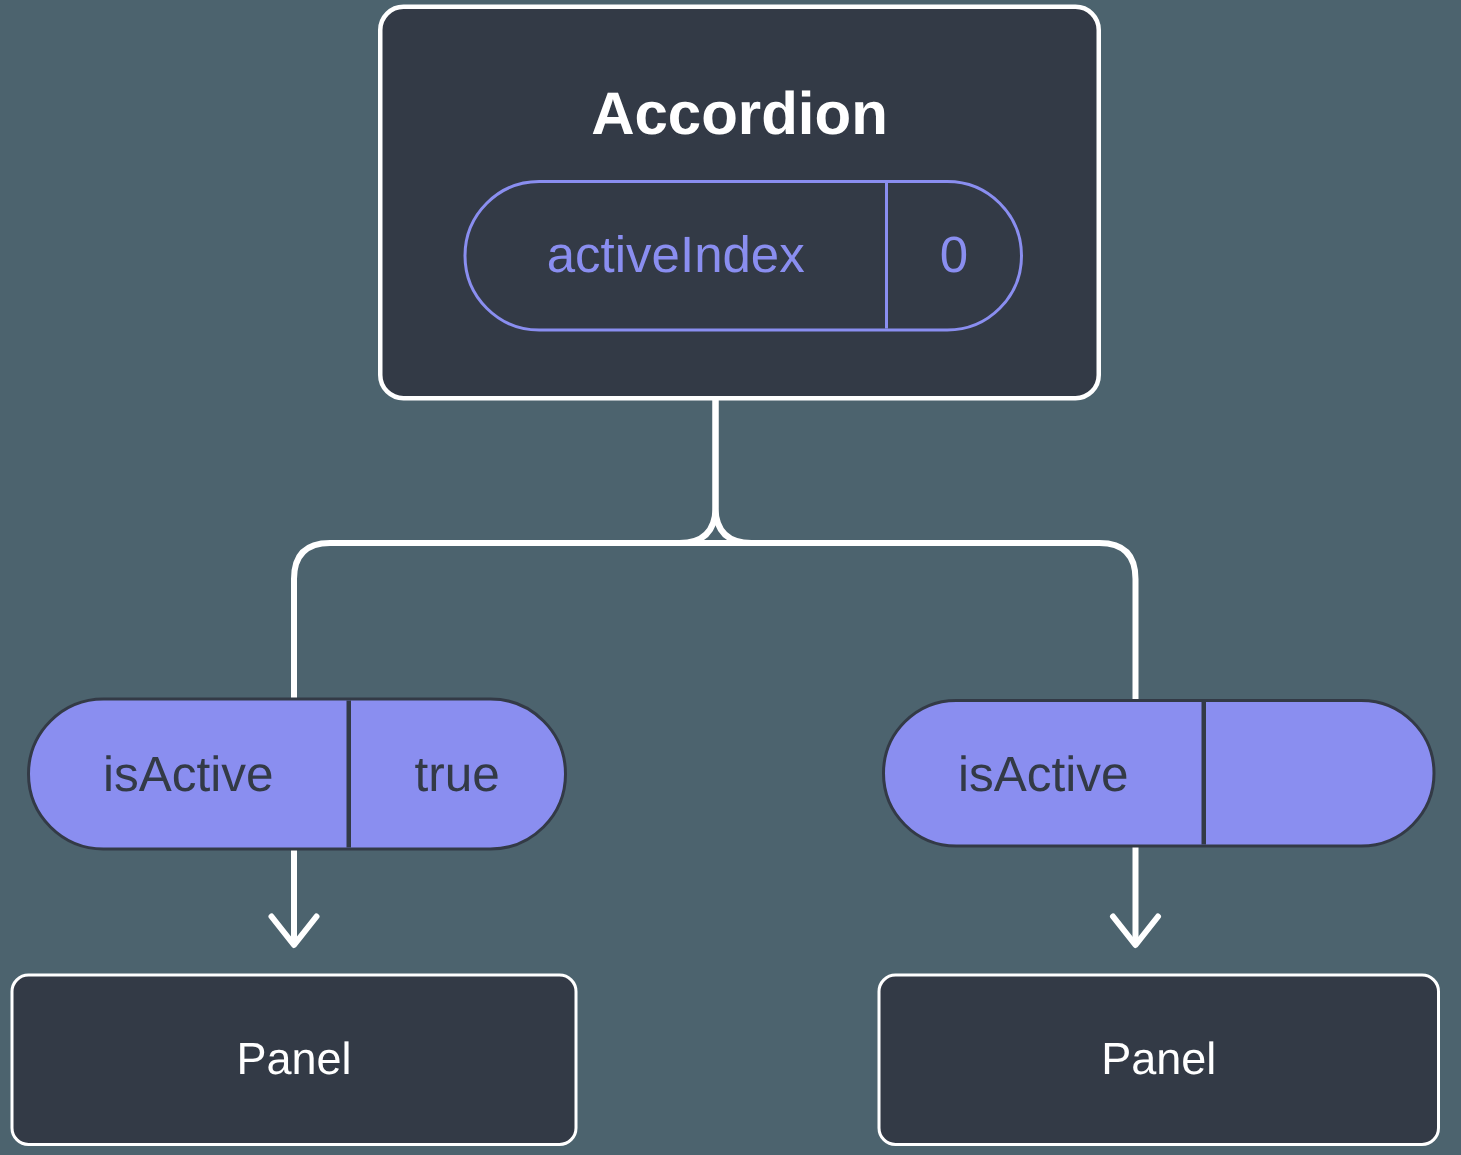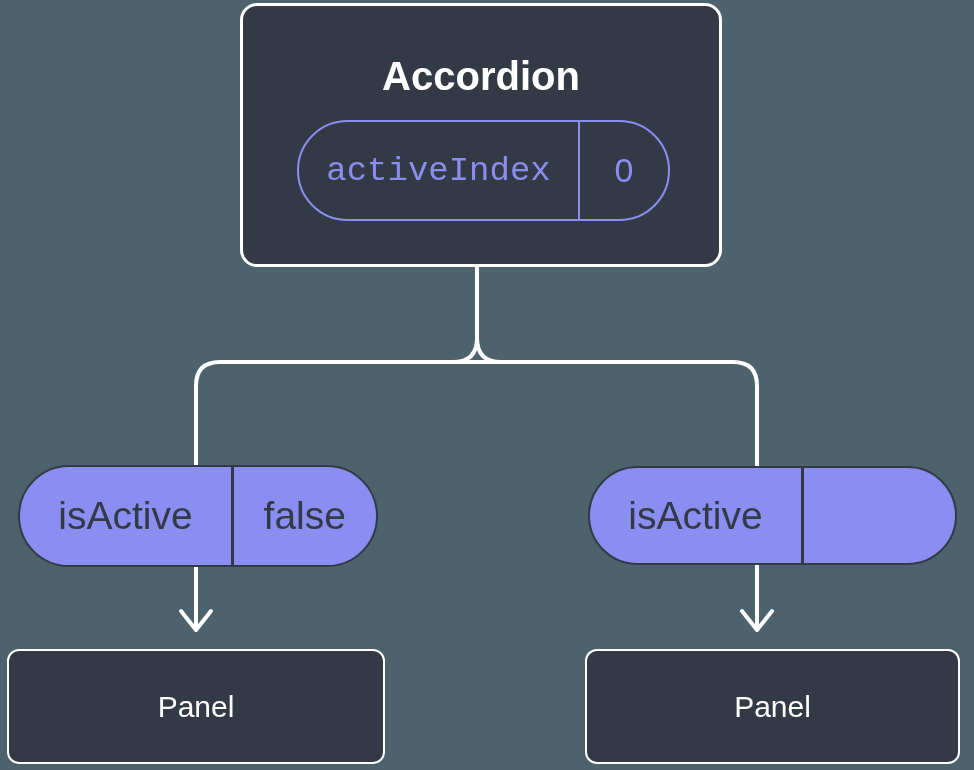--- a/index.html
+++ b/index.html
@@ -19,43 +19,43 @@
   }
   .wires{position:absolute;left:0;top:0;width:974px;height:770px;}
   .wire{fill:none;stroke:var(--white);stroke-width:4;stroke-linecap:round;stroke-linejoin:round;}
 
   .node{
     position:absolute;
     background:var(--node);
     border:3px solid var(--white);
     box-sizing:border-box;
   }
-  .root-node{left:240px;top:3px;width:482px;height:264px;border-radius:17px;}
+  .root-node{left:252px;top:3px;width:482px;height:264px;border-radius:17px;}
   .node-title{
     position:absolute;left:0;right:0;top:48px;
     text-align:center;color:var(--white);
     font-size:40px;font-weight:600;line-height:44px;
   }
   .state-pill{
     position:absolute;left:54px;top:114px;width:373px;height:101px;
     border:2px solid var(--purple);border-radius:51px;
     box-sizing:border-box;display:flex;align-items:stretch;
     color:var(--purple);font-size:34px;
   }
-  .state-pill .pill-label{width:279px;display:flex;align-items:center;justify-content:center;font-family:Liberation Mono, monospace;}
+  .state-pill .pill-label{width:279px;display:flex;align-items:center;justify-content:center;}
   .state-pill .pill-divider{width:2px;background:var(--purple);}
   .state-pill .pill-value{flex:1;display:flex;align-items:center;justify-content:center;}
 
   .prop-pill{
     position:absolute;
     background:var(--purple);
     border:2.5px solid var(--node);
     border-radius:52px;
     box-sizing:border-box;display:flex;align-items:stretch;
-    color:var(--node);font-size:39px;
+    color:var(--node);font-size:33px;
   }
   .prop-pill .pill-label{width:211px;display:flex;align-items:center;justify-content:center;}
   .prop-pill .pill-divider{width:2.5px;background:var(--node);}
   .prop-pill .pill-value{flex:1;display:flex;align-items:center;justify-content:center;}
   .prop-pill.left{left:18px;top:465px;width:360px;height:102px;}
   .prop-pill.right{left:588px;top:466px;width:369px;height:99px;}
 
   .panel-node{
     border-radius:12px;border-width:2.5px;
     display:flex;align-items:center;justify-content:center;
@@ -88,21 +88,21 @@
     <div class="state-pill">
       <span class="pill-label">activeIndex</span>
       <span class="pill-divider"></span>
       <span class="pill-value">0</span>
     </div>
   </div>
 
   <div class="prop-pill left">
     <span class="pill-label">isActive</span>
     <span class="pill-divider"></span>
-    <span class="pill-value">false</span>
+    <span class="pill-value">true</span>
   </div>
 
   <div class="prop-pill right">
     <span class="pill-label">isActive</span>
     <span class="pill-divider"></span>
   </div>
 
   <div class="node panel-node left">Panel</div>
 
   <div class="node panel-node right">Panel</div>

